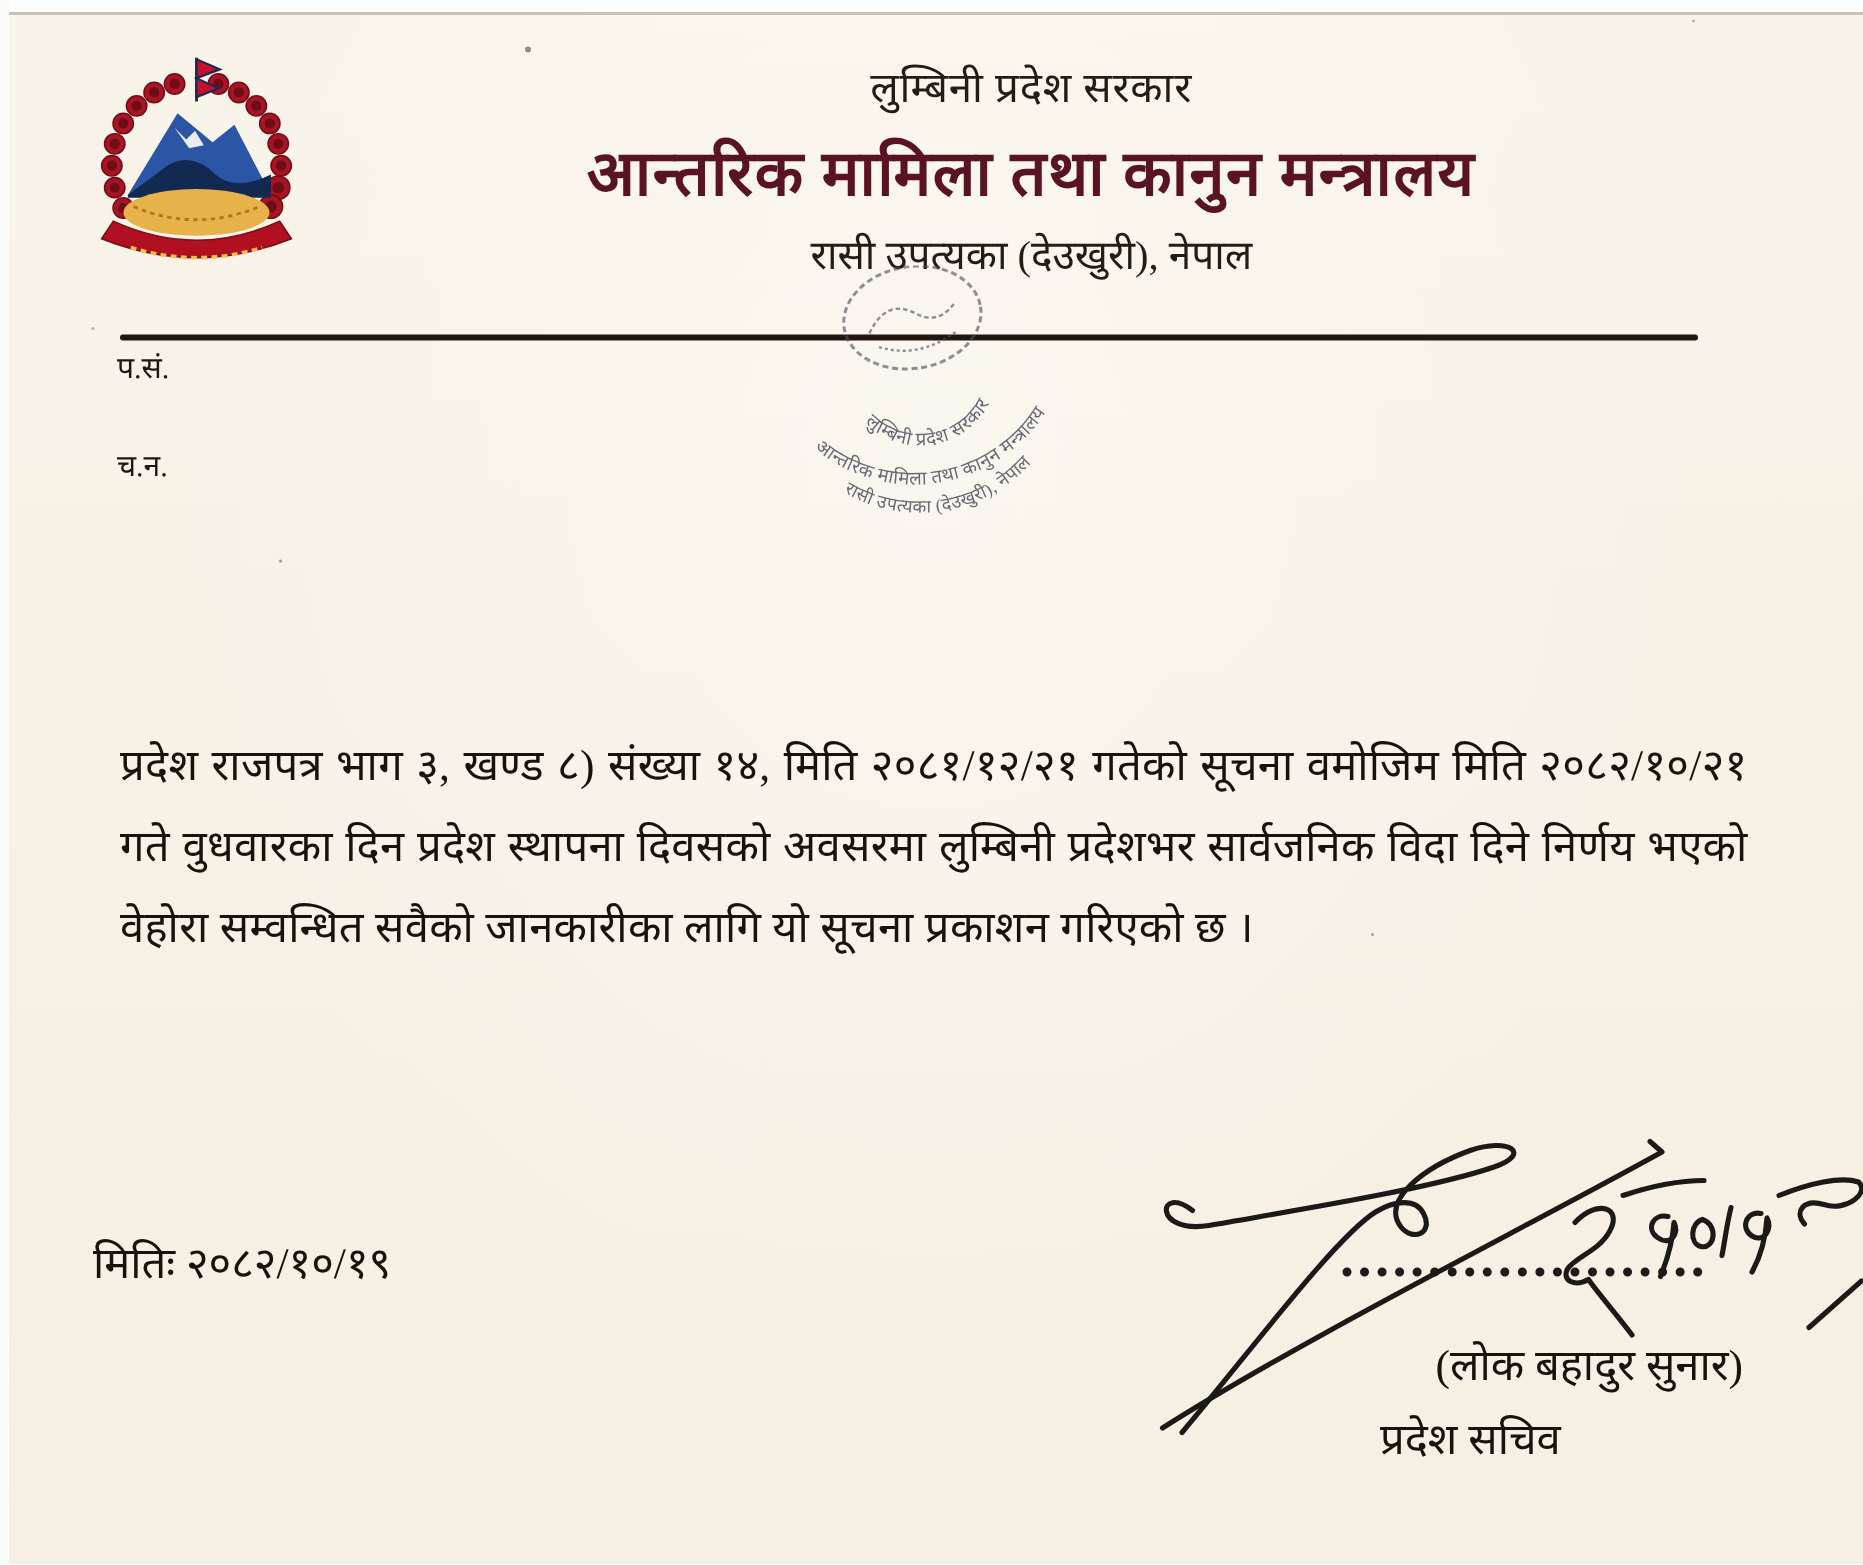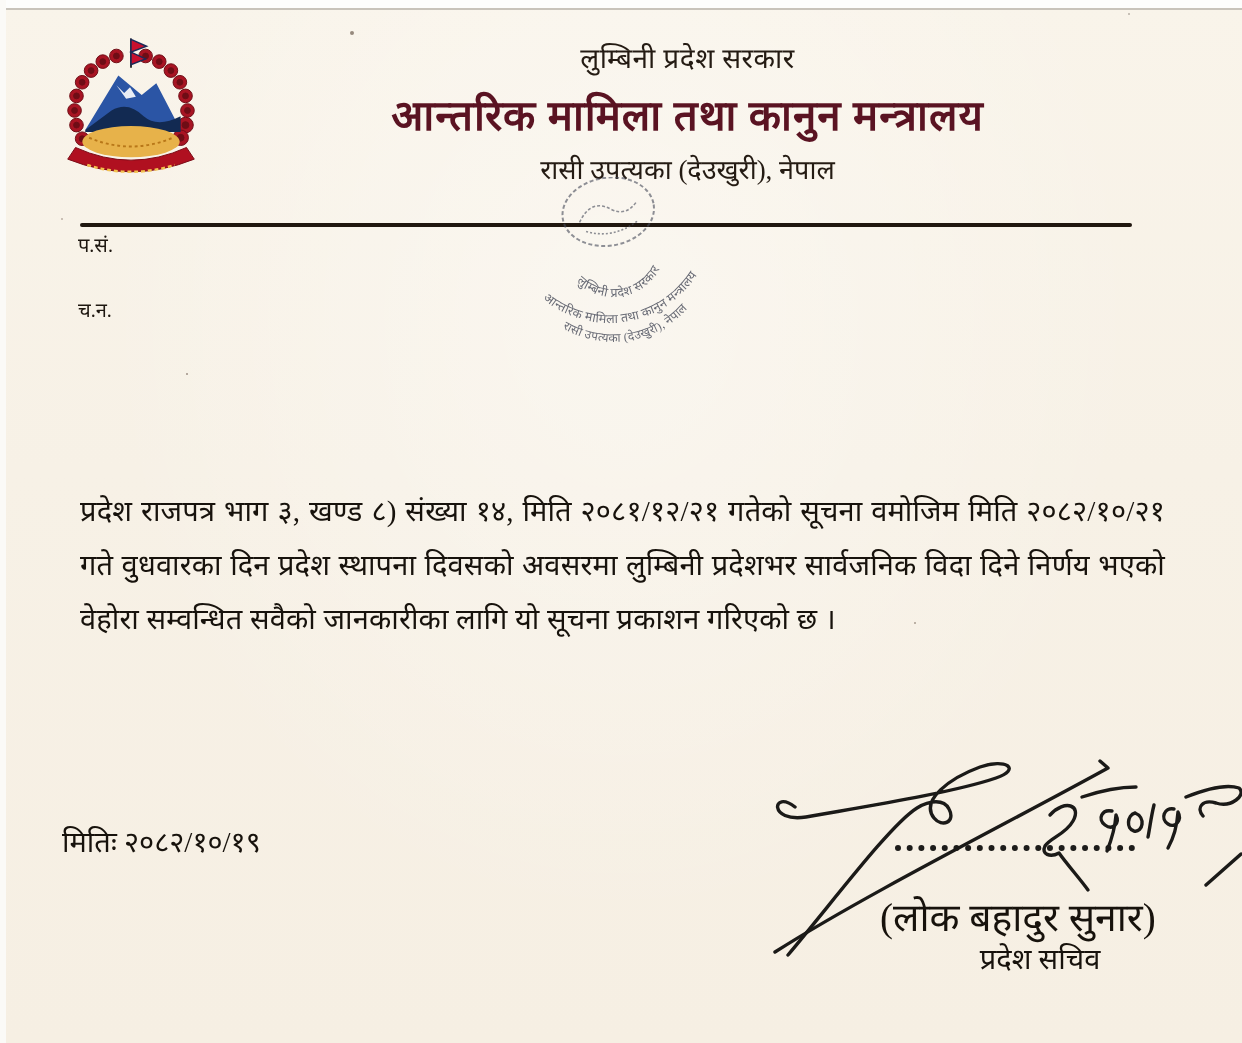--- a/index.html
+++ b/index.html
@@ -32,22 +32,22 @@
     font-size:30px;font-weight:bold;color:#17120c;letter-spacing:.5px;
     text-decoration:underline;text-decoration-thickness:2px;text-underline-offset:7px;
   }
   .body-text{
     position:absolute;left:80px;top:484px;width:1085px;
     font-size:29px;line-height:54px;color:#17120c;text-align:justify;letter-spacing:.2px;
   }
   .date-line{position:absolute;left:62px;top:773px;font-size:29px;color:#17120c;margin-top:48px;}
   .sig-svg{position:absolute;left:750px;top:745px;width:492px;height:262px;}
   .dotted-line{position:absolute;left:895px;top:845px;width:240px;border-bottom:6px dotted #1d1c1a;}
-  .sig-name{position:absolute;left:880px;width:282px;top:889px;text-align:left;font-size:39px;color:#17120c;}
-  .sig-title{position:absolute;left:920px;width:240px;top:938px;text-align:center;font-size:29px;color:#17120c;}
+  .sig-name{position:absolute;left:880px;width:282px;top:889px;text-align:right;font-size:29px;color:#17120c;}
+  .sig-title{position:absolute;left:920px;width:240px;top:938px;text-align:left;font-size:29px;color:#17120c;}
   .ink-specks{position:absolute;left:350px;top:31px;width:4px;height:4px;border-radius:50%;background:rgba(70,50,35,.55);
     box-shadow:-165px 341px 0 -1px rgba(70,50,35,.5), 563px 590px 0 -1px rgba(70,50,35,.45), 777px -19px 0 -1px rgba(120,110,100,.5), -290px 186px 0 -1px rgba(70,50,35,.35);}
   svg text{font-family:"Liberation Serif","DejaVu Serif",serif;}
 </style>
 </head>
 <body>
 
 <div class="page">
   <div class="scan-top"></div>
   <div class="scan-left"></div>

